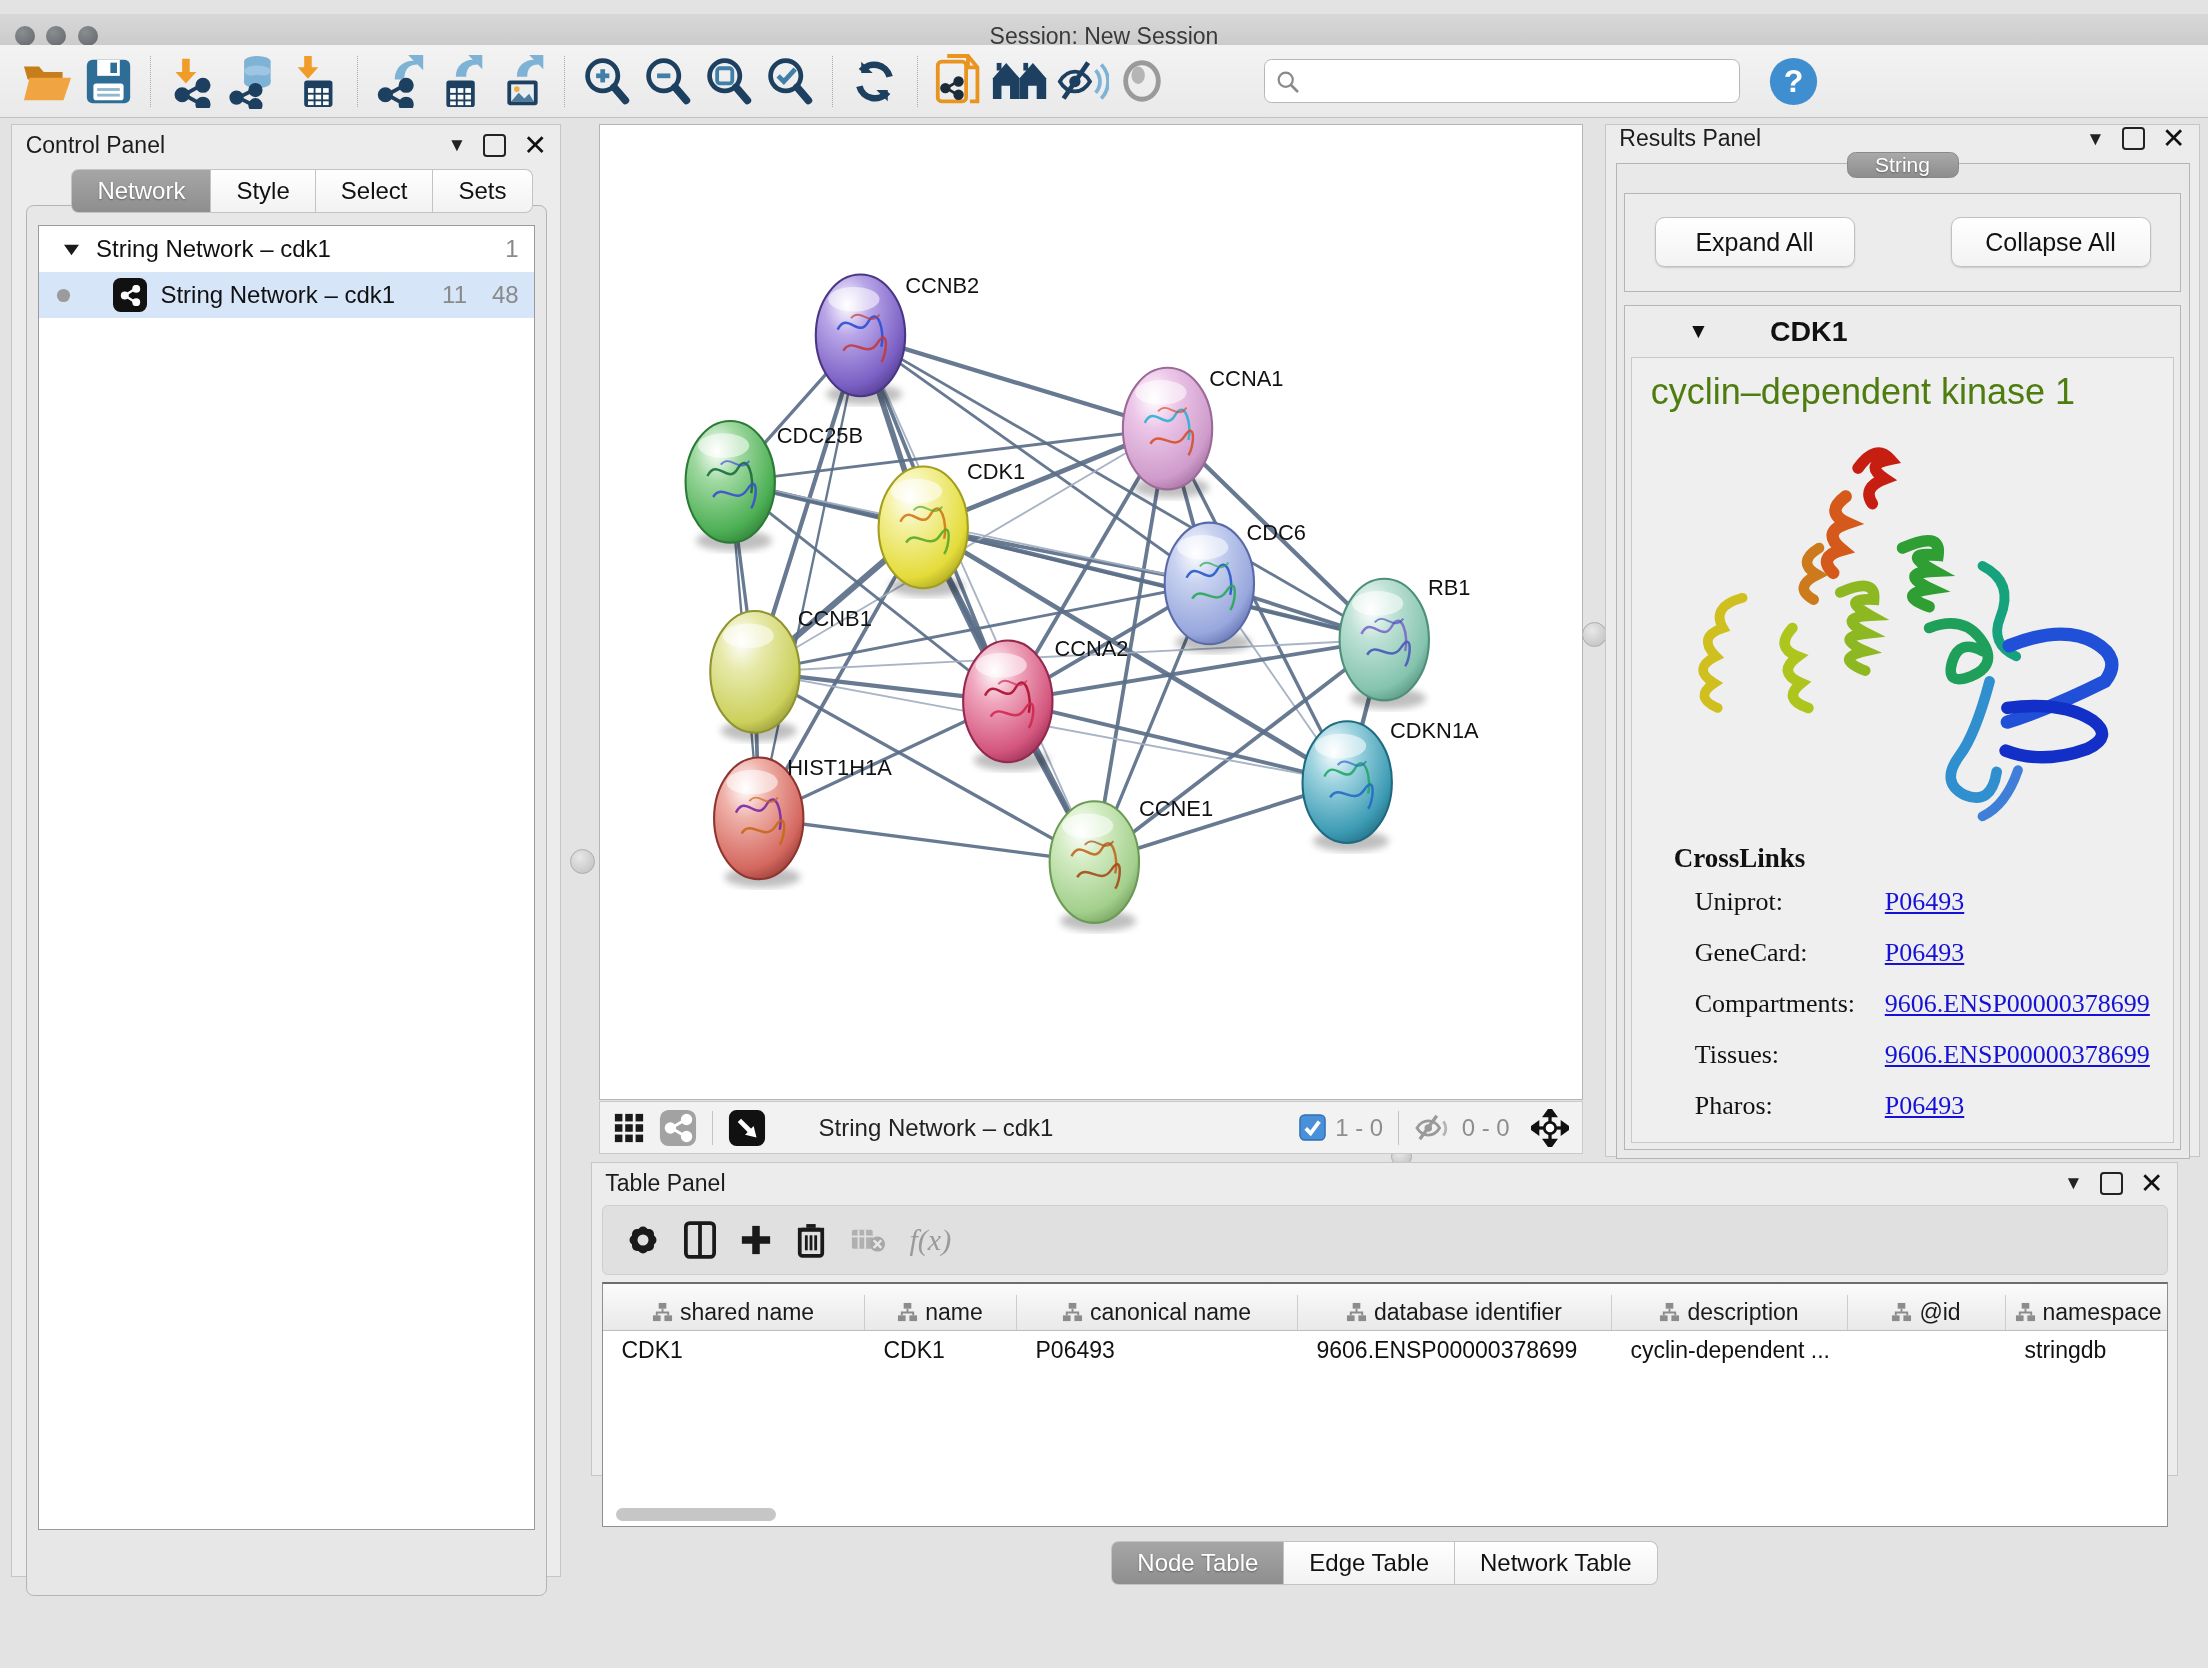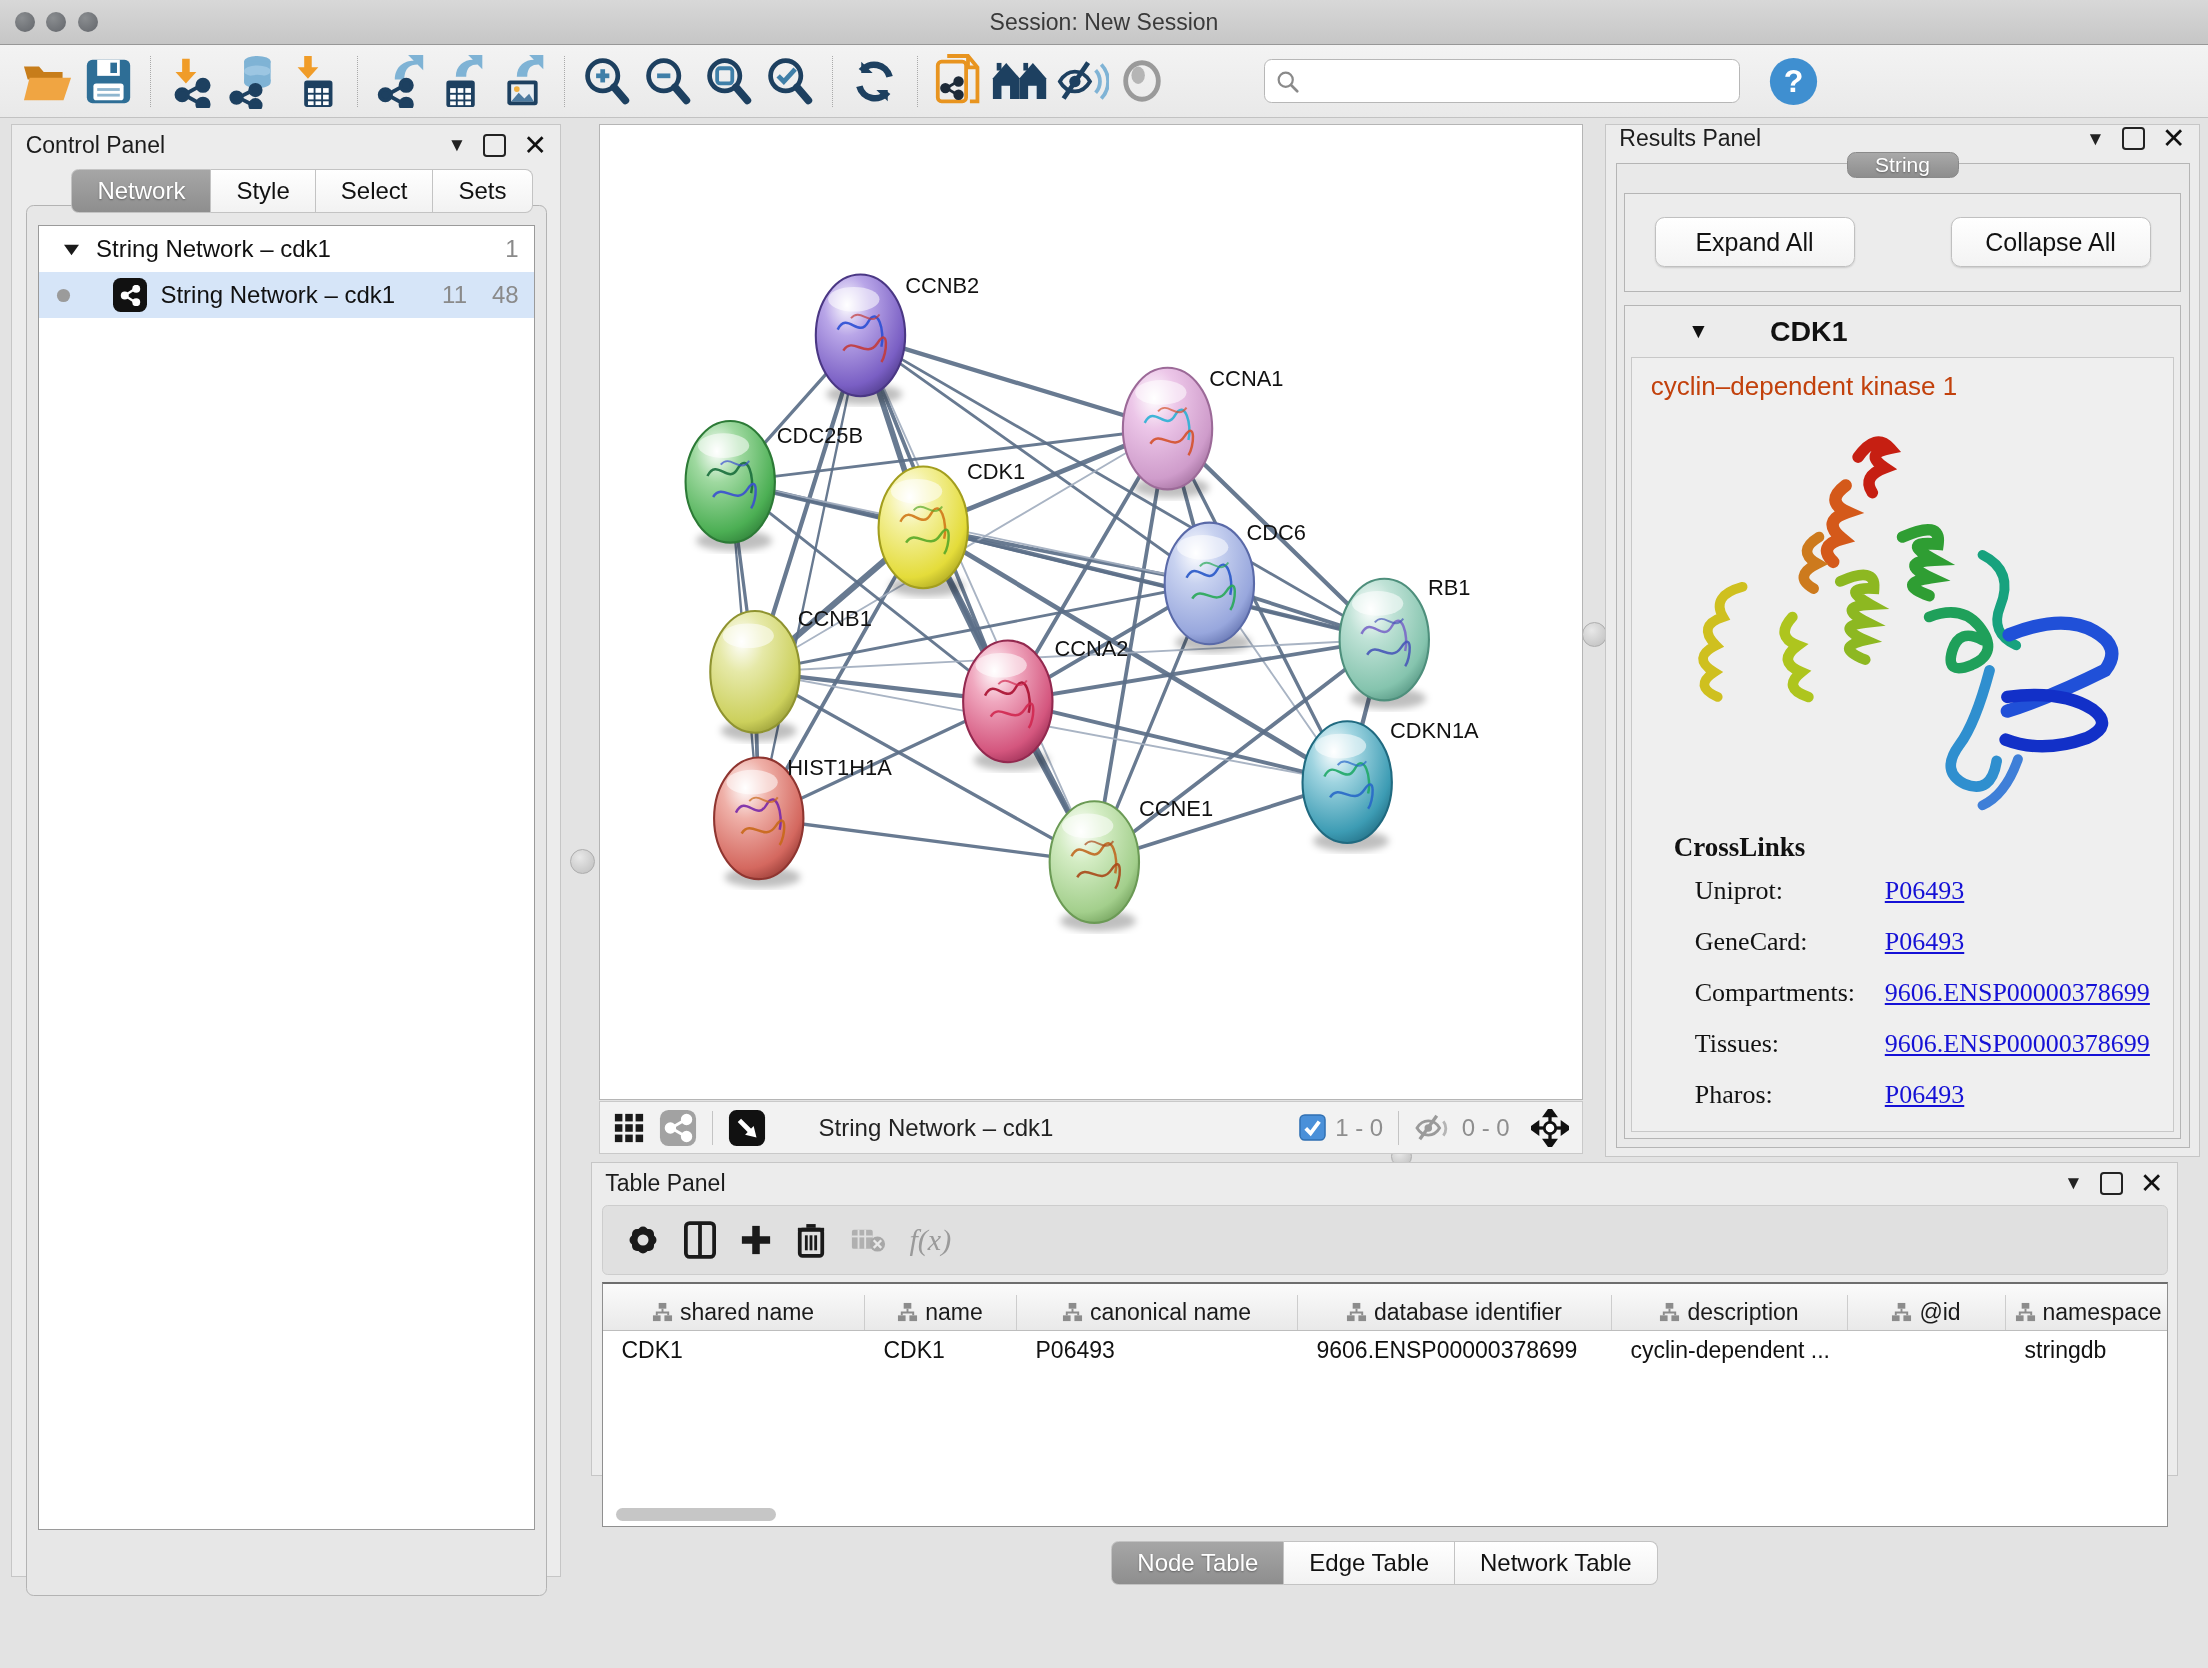--- a/index.html
+++ b/index.html
@@ -1,20 +1,20 @@
 <!DOCTYPE html>
 <html style="font-size:15px"><head>
 <meta charset="utf-8">
 <style>
   html,body{margin:0;padding:0;}
   body{width:2208px;height:1668px;overflow:hidden;font-family:"Liberation Sans","DejaVu Sans",sans-serif;}
   .window{position:relative;width:2208px;height:1668px;background:#e3e3e3;overflow:hidden;}
 
   
-  .titlebar{position:absolute;left:0;top:0;width:2208px;height:44px;
+  .titlebar{position:absolute;left:0;top:14px;width:2208px;height:44px;
     background:linear-gradient(#d8d8d8,#c6c6c6);border-bottom:1px solid #979797;
     display:flex;align-items:center;}
   .traffic{width:20px;height:20px;border-radius:50%;background:radial-gradient(circle at 35% 30%,#8a8d90,#62656a);margin-left:11.4px;}
   .traffic:first-child{margin-left:15px;}
   .win-title{position:absolute;left:0;right:0;text-align:center;font-size:23px;color:#3a3a3a;}
 
   
   .toolbar{position:absolute;left:0;top:45px;width:2208px;height:73px;background:linear-gradient(#f3f3f3,#e9e9e9);
     border-bottom:1px solid #c2c2c2;display:flex;align-items:center;padding:0 17px;box-sizing:border-box;}
   .tb-btn{width:61px;height:61px;display:flex;align-items:center;justify-content:center;flex:0 0 auto;}
@@ -68,21 +68,21 @@
     border:1px solid #8a8a8a;text-shadow:0 1px 1.9px rgba(0,0,0,.35);padding:0 19px;box-sizing:border-box;}
   .rp-box{margin:0 9.5px 9.5px 9.5px;border:1px solid #b5b5b5;background:#e9e9e9;flex:1;padding:28.5px 7.6px 7.6px 7.6px;display:flex;flex-direction:column;}
   .rp-actions{border:1px solid #b5b5b5;background:#ececec;height:97px;display:flex;align-items:center;justify-content:center;gap:96px;}
   .rp-btn{min-width:198px;height:48px;background:linear-gradient(#ffffff,#f3f3f3);border:1px solid #c0c0c0;border-radius:9.5px;
     font-size:25px;color:#111;display:flex;align-items:center;justify-content:center;box-shadow:0 1px 1.9px rgba(0,0,0,.15);}
   .rp-section{border:1px solid #b5b5b5;background:#ececec;margin-top:13.3px;flex:1;display:flex;flex-direction:column;overflow:hidden;}
   .rp-sec-head{height:51px;display:flex;align-items:center;}
   .rp-sec-head .tri{margin-left:63px;font-size:21px;color:#111;}
   .rp-sec-head .name{margin-left:61px;font-size:28.5px;font-weight:bold;color:#111;}
   .rp-sec-body{margin:0 5.7px 5.7px 5.7px;border:1px solid #c8c8c8;background:#efefef;flex:1;display:flex;flex-direction:column;}
-  .rp-desc{font-size:26px;color:#c2410c;padding:13.3px 0 0 19px;}
+  .rp-desc{font-size:36px;color:#4d7c0f;padding:13.3px 0 0 19px;}
   .crosslinks{font-family:"Liberation Serif","DejaVu Serif",serif;color:#111;padding-left:42px;}
   .crosslinks .cl-title{font-size:27px;font-weight:bold;margin-bottom:13.3px;}
   .cl-row{display:flex;font-size:26px;margin:0 0 21px 21px;}
   .cl-label{width:190px;flex:0 0 auto;}
   .cl-link{color:#1511d6;text-decoration:underline;}
 
   
   .table-panel{position:absolute;left:591px;top:1162px;width:1587px;height:314px;background:#ececec;
     border:1px solid #c6c6c6;box-sizing:border-box;}
   .tp-toolbar{margin:1.9px 9.5px 0 9.5px;height:68px;background:#e0e0e0;border:1px solid #cdcdcd;border-radius:5.7px;

